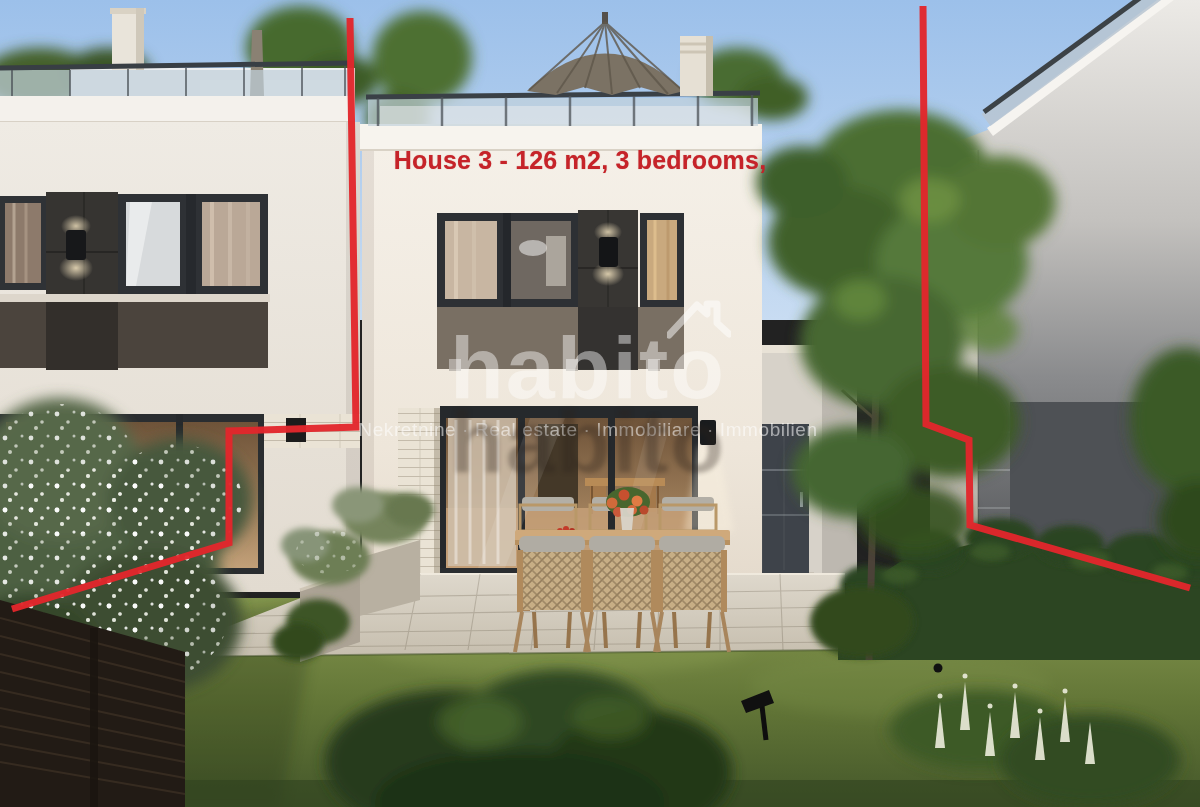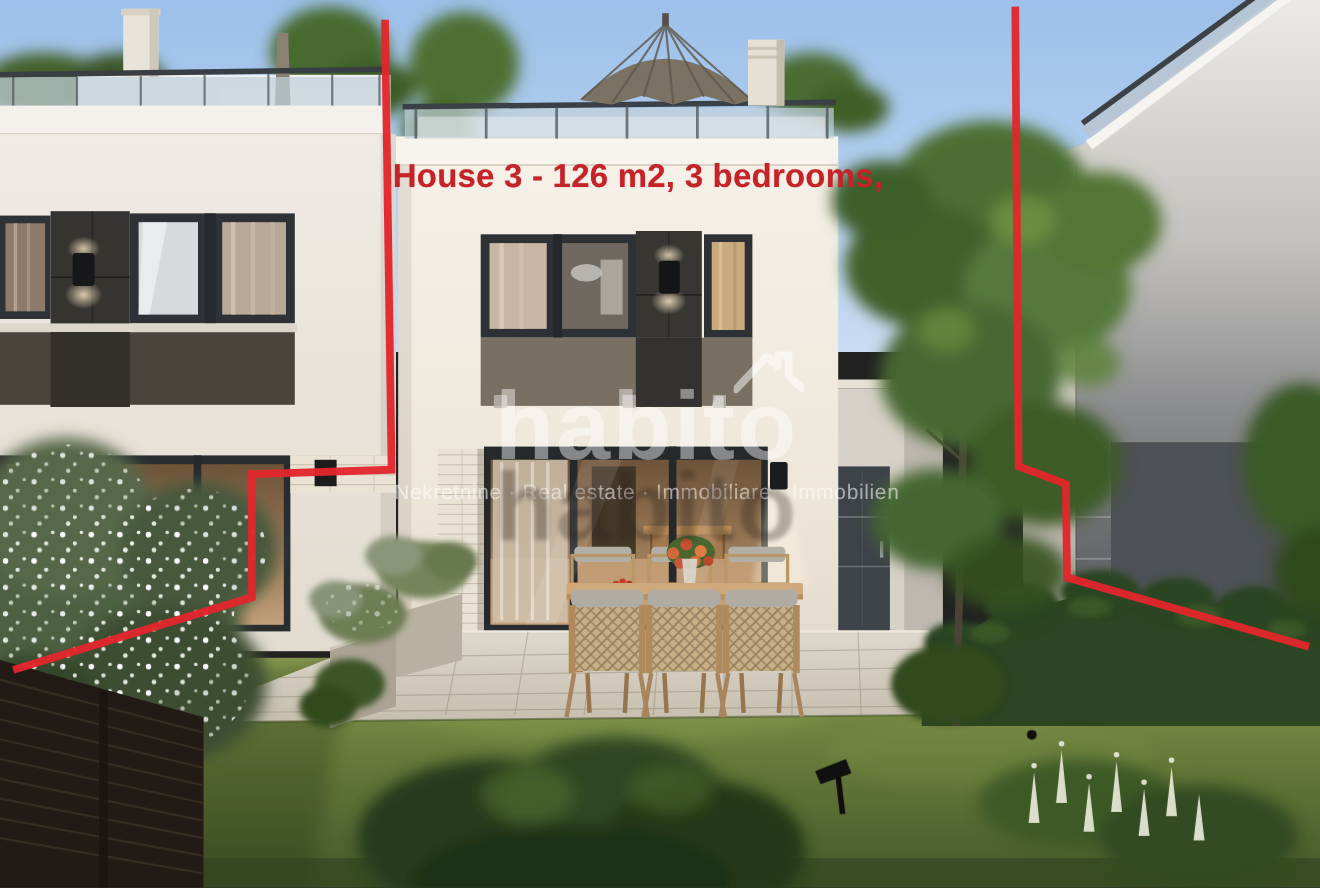--- a/index.html
+++ b/index.html
@@ -2,25 +2,25 @@
 <html><head>
 <meta charset="utf-8">
 <style>
   html,body{margin:0;padding:0;background:#222;}
   .stage{position:relative;width:1200px;height:807px;overflow:hidden;
          font-family:"Liberation Sans","DejaVu Sans",sans-serif;}
   .stage svg.render{position:absolute;left:0;top:0;}
   .annotation-text{
     position:absolute;left:310px;top:146px;width:540px;
     text-align:center;color:#c62329;font-weight:bold;
-    font-size:30px;line-height:29px;letter-spacing:.2px;
+    font-size:25px;line-height:29px;letter-spacing:.2px;
     text-shadow:0 0 1px rgba(150,20,20,.4);
   }
   .watermark{
-    position:absolute;left:0;top:346px;width:1176px;text-align:center;
+    position:absolute;left:0;top:327px;width:1176px;text-align:center;
     pointer-events:none;
   }
   .wm-brand{
     display:inline-block;position:relative;
     font-size:88px;line-height:82px;font-weight:bold;letter-spacing:2px;
     color:rgba(255,255,255,0.44);
     text-shadow:0 74px 4px rgba(42,35,27,0.32);
   }
   .wm-tail{position:relative;display:inline-block;}
   .wm-roof{position:absolute;left:-3px;top:-30px;width:64px;height:42px;}

